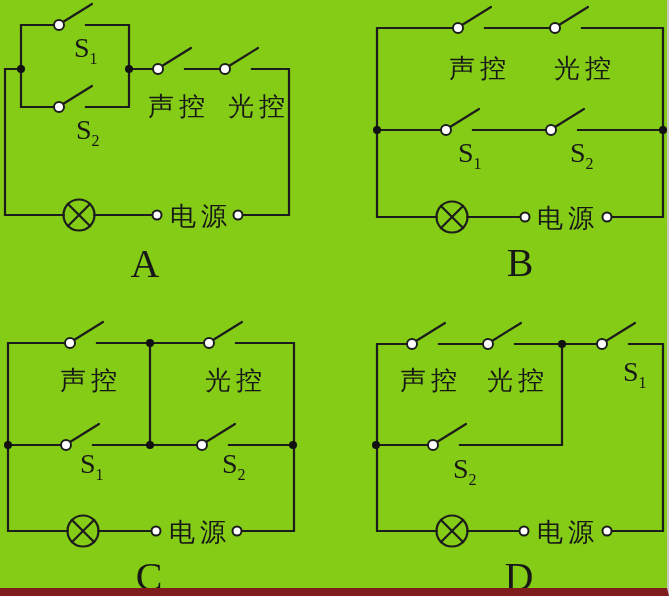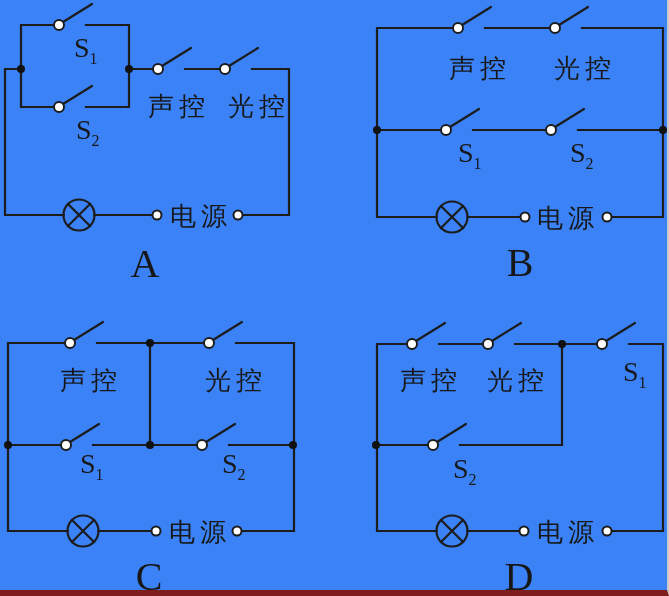--- a/index.html
+++ b/index.html
@@ -1,18 +1,18 @@
 <!DOCTYPE html>
 <html><head>
 <meta charset="utf-8">
 <style>
   html,body{margin:0;padding:0;background:#e9e9e9;}
   .page{
-    position:relative;width:669px;height:596px;background:#3b82f6;
-    border-right:2px solid #c9c9c9;border-bottom:6px solid #7f1d1d;
+    position:relative;width:669px;height:596px;background:#84cc16;
+    border-right:2px solid #c9c9c9;border-bottom:8px solid #7f1d1d;
     box-sizing:border-box;overflow:hidden;
     font-family:"Liberation Serif", serif;
   }
   svg{display:block}
   .wire{stroke:#1c1c1c;stroke-width:2.2;fill:none;stroke-linecap:square;}
   .blade{stroke:#1c1c1c;stroke-width:2.2;stroke-linecap:round;}
   .pivot{fill:#ffffff;stroke:#1c1c1c;stroke-width:2;}
   .dot{fill:#111111;stroke:none;}
   .terminal{fill:#ffffff;stroke:#1c1c1c;stroke-width:2;}
   .lamp{fill:none;stroke:#1c1c1c;stroke-width:2.2;}

